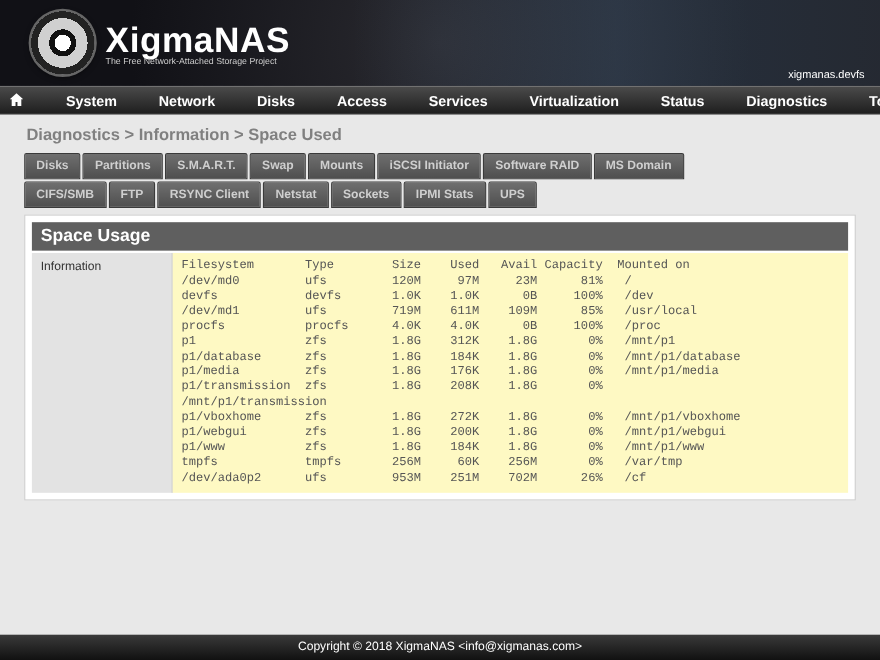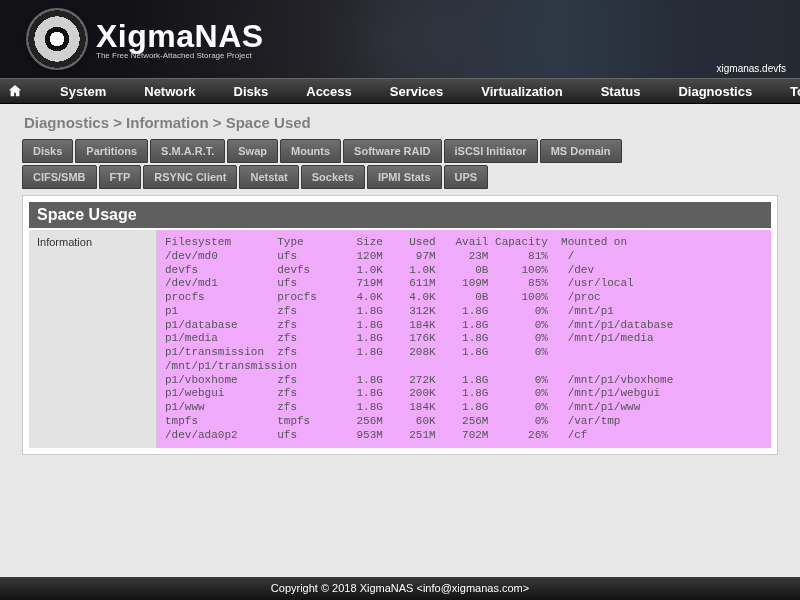--- a/index.html
+++ b/index.html
@@ -115,21 +115,21 @@
   .info-label {
     width: 128px;
     background: #e3e3e3;
     color: #333;
     font-size: 11px;
     padding: 6px 8px;
     border-right: 1px solid #ccc;
   }
   .info-body {
     flex: 1;
-    background: #f0abfc;
+    background: #fef9c3;
     padding: 6px 8px;
   }
   pre.du {
     font-family: "Courier New", monospace;
     font-size: 11px;
     line-height: 1.25;
     color: #555;
     white-space: pre;
     margin: 0;
   }
@@ -178,22 +178,22 @@
 
 <div class="crumbs">Diagnostics &gt; Information &gt; Space Used</div>
 
 <div class="subtabs">
   <div class="tabrow" id="tabrow1">
       <div class="tab">Disks</div>
       <div class="tab">Partitions</div>
       <div class="tab">S.M.A.R.T.</div>
       <div class="tab">Swap</div>
       <div class="tab">Mounts</div>
+      <div class="tab">iSCSI Initiator</div>
       <div class="tab">Software RAID</div>
-      <div class="tab">iSCSI Initiator</div>
       <div class="tab">MS Domain</div>
     </div>
   <div class="tabrow" id="tabrow2">
       <div class="tab">CIFS/SMB</div>
       <div class="tab">FTP</div>
       <div class="tab">RSYNC Client</div>
       <div class="tab">Netstat</div>
       <div class="tab">Sockets</div>
       <div class="tab">IPMI Stats</div>
       <div class="tab">UPS</div>

